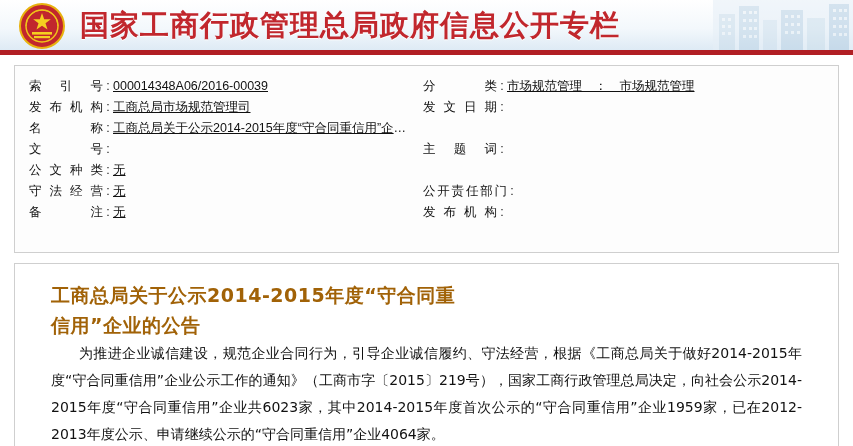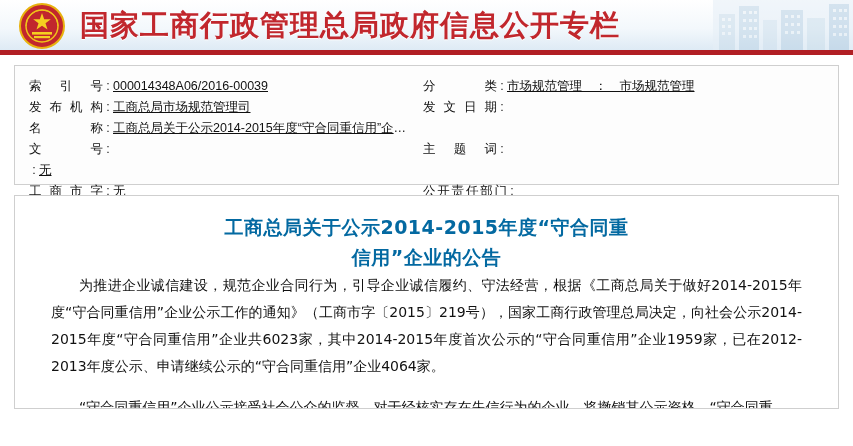--- a/index.html
+++ b/index.html
@@ -60,21 +60,21 @@
     background: #b11f24;
   }
 
   
   .meta-panel {
     position: relative;
     margin: 10px 14px 0 14px;
     border: 1px solid #cfcfcf;
     background: #fdfdfd;
     padding: 10px 8px 8px 8px;
-    height: 120px;
+    height: 188px;
     box-sizing: border-box;
   }
   .meta-grid {
     display: flex;
     font-size: 12.5px;
     color: #222;
   }
   .meta-col {
     display: flex;
     flex-direction: column;
@@ -116,22 +116,21 @@
     position: relative;
     margin: 10px 14px 0 14px;
     border: 1px solid #cfcfcf;
     background: #ffffff;
     height: 214px;
     box-sizing: border-box;
     padding: 16px 36px 0 36px;
     overflow: hidden;
   }
   .doc-title {
-    text-align: center;
-    color: #0369a1;
+    color: #a16207;
     font-size: 19px;
     font-weight: bold;
     line-height: 30px;
     font-family: "DejaVu Sans", "Liberation Sans", sans-serif;
     letter-spacing: 0.5px;
   }
   .doc-para {
     margin-top: 0;
     font-size: 14px;
     line-height: 27px;
@@ -227,25 +226,26 @@
       <div class="meta-row">
         <span class="meta-label">名　　称</span>
         <span class="meta-colon">:</span>
         <span class="meta-value">工商总局关于公示2014-2015年度“守合同重信用”企业的公告</span>
       </div>
       <div class="meta-row">
         <span class="meta-label">文　　号</span>
         <span class="meta-colon">:</span>
       </div>
       <div class="meta-row">
+        <span class="meta-label">公文种类</span>
         <span class="meta-colon">:</span>
         <span class="meta-value">无</span>
       </div>
       <div class="meta-row">
-        <span class="meta-label">工商市字</span>
+        <span class="meta-label">守法经营</span>
         <span class="meta-colon">:</span>
         <span class="meta-value">无</span>
       </div>
       <div class="meta-row">
         <span class="meta-label">备　　注</span>
         <span class="meta-colon">:</span>
         <span class="meta-value">无</span>
       </div>
     </div>
 

